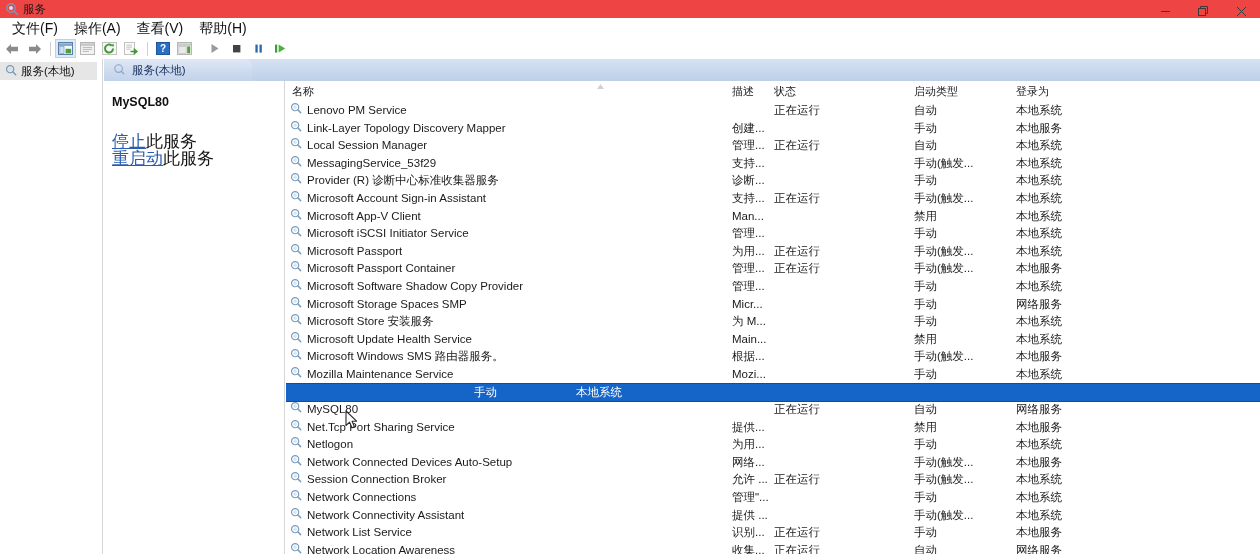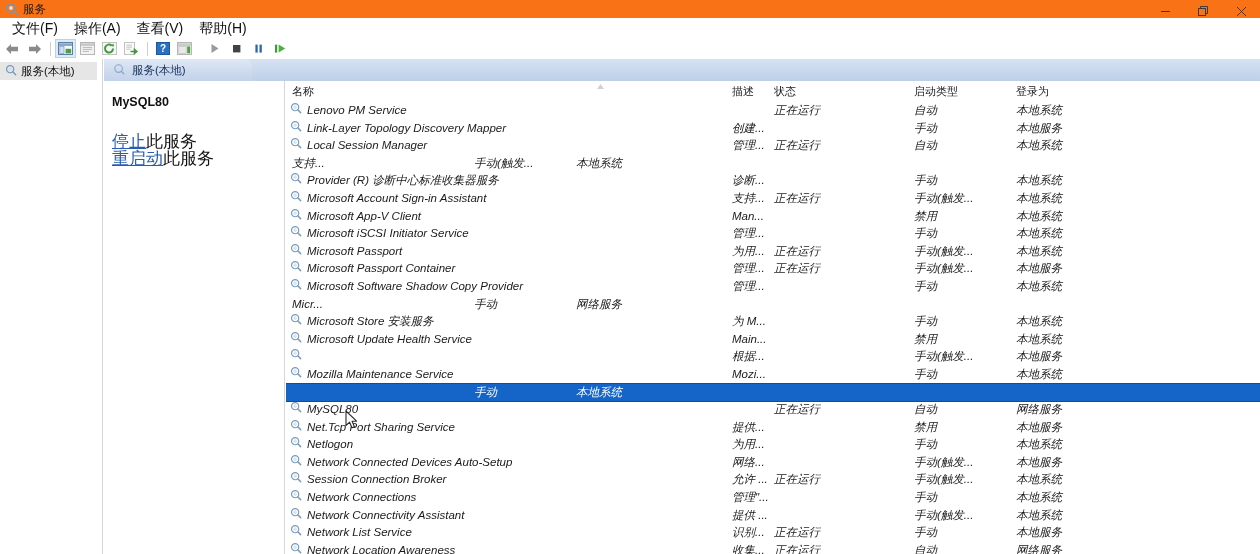--- a/index.html
+++ b/index.html
@@ -13,21 +13,21 @@
   #app {
     position: relative;
     width: 1260px; height: 554px;
     background: #ffffff;
   }
 
   
   .titlebar {
     position: absolute; left: 0; top: 0;
     width: 1260px; height: 18px;
-    background: #f97316;
+    background: #ef4444;
     display: flex; align-items: center;
   }
   .title-icon {
     width: 14px; height: 14px;
     margin-left: 5px; margin-right: 4px;
     position: relative;
     flex: none;
   }
   .svc-glyph { display: block; }
   .title-text {
@@ -196,21 +196,20 @@
   }
   .sort-marker {
     position: absolute; left: 310px; top: 2px;
     width: 9px; height: 7px;
     opacity: .45;
   }
   .rows {
     position: absolute; left: 0; top: 21px;
     width: 974px; height: 452px;
     overflow: hidden;
-    font-style: italic;
   }
   .row {
     display: flex; align-items: center;
     height: 17.6px;
     width: 974px;
     box-sizing: border-box;
   }
   .row.selected {
     background: #1565c9;
     outline: 1px solid #0c4da2;
@@ -465,20 +464,28 @@
                       <path d="M9 9 L12.4 12.4" stroke="#7a9cbd" stroke-width="1.7" stroke-linecap="round"></path>
                     </svg></span>
                   <span>Local Session Manager</span>
                 </div>
                 <div class="cell c-desc">管理...</div>
                 <div class="cell c-state">正在运行</div>
                 <div class="cell c-start">自动</div>
                 <div class="cell c-logon">本地系统</div>
               </div>
               <div class="row">
+                <div class="cell c-name cell-name">
+                  <span class="nm-icon"><svg width="12" height="12" viewBox="0 0 14 14">
+                      <circle cx="6" cy="6" r="4.2" fill="none" stroke="#7a9cbd" stroke-width="1.4"></circle>
+                      <circle cx="6" cy="6" r="2.1" fill="#d6e6f4"></circle>
+                      <path d="M9 9 L12.4 12.4" stroke="#7a9cbd" stroke-width="1.7" stroke-linecap="round"></path>
+                    </svg></span>
+                  <span>MessagingService_53f29</span>
+                </div>
                 <div class="cell c-desc">支持...</div>
                 <div class="cell c-state"></div>
                 <div class="cell c-start">手动(触发...</div>
                 <div class="cell c-logon">本地系统</div>
               </div>
               <div class="row">
                 <div class="cell c-name cell-name">
                   <span class="nm-icon"><svg width="12" height="12" viewBox="0 0 14 14">
                       <circle cx="6" cy="6" r="4.2" fill="none" stroke="#7a9cbd" stroke-width="1.4"></circle>
                       <circle cx="6" cy="6" r="2.1" fill="#d6e6f4"></circle>
@@ -569,20 +576,28 @@
                       <path d="M9 9 L12.4 12.4" stroke="#7a9cbd" stroke-width="1.7" stroke-linecap="round"></path>
                     </svg></span>
                   <span>Microsoft Software Shadow Copy Provider</span>
                 </div>
                 <div class="cell c-desc">管理...</div>
                 <div class="cell c-state"></div>
                 <div class="cell c-start">手动</div>
                 <div class="cell c-logon">本地系统</div>
               </div>
               <div class="row">
+                <div class="cell c-name cell-name">
+                  <span class="nm-icon"><svg width="12" height="12" viewBox="0 0 14 14">
+                      <circle cx="6" cy="6" r="4.2" fill="none" stroke="#7a9cbd" stroke-width="1.4"></circle>
+                      <circle cx="6" cy="6" r="2.1" fill="#d6e6f4"></circle>
+                      <path d="M9 9 L12.4 12.4" stroke="#7a9cbd" stroke-width="1.7" stroke-linecap="round"></path>
+                    </svg></span>
+                  <span>Microsoft Storage Spaces SMP</span>
+                </div>
                 <div class="cell c-desc">Micr...</div>
                 <div class="cell c-state"></div>
                 <div class="cell c-start">手动</div>
                 <div class="cell c-logon">网络服务</div>
               </div>
               <div class="row">
                 <div class="cell c-name cell-name">
                   <span class="nm-icon"><svg width="12" height="12" viewBox="0 0 14 14">
                       <circle cx="6" cy="6" r="4.2" fill="none" stroke="#7a9cbd" stroke-width="1.4"></circle>
                       <circle cx="6" cy="6" r="2.1" fill="#d6e6f4"></circle>
@@ -609,20 +624,21 @@
                 <div class="cell c-start">禁用</div>
                 <div class="cell c-logon">本地系统</div>
               </div>
               <div class="row">
                 <div class="cell c-name cell-name">
                   <span class="nm-icon"><svg width="12" height="12" viewBox="0 0 14 14">
                       <circle cx="6" cy="6" r="4.2" fill="none" stroke="#7a9cbd" stroke-width="1.4"></circle>
                       <circle cx="6" cy="6" r="2.1" fill="#d6e6f4"></circle>
                       <path d="M9 9 L12.4 12.4" stroke="#7a9cbd" stroke-width="1.7" stroke-linecap="round"></path>
                     </svg></span>
+                  <span>Microsoft Windows SMS 路由器服务。</span>
                 </div>
                 <div class="cell c-desc">根据...</div>
                 <div class="cell c-state"></div>
                 <div class="cell c-start">手动(触发...</div>
                 <div class="cell c-logon">本地服务</div>
               </div>
               <div class="row">
                 <div class="cell c-name cell-name">
                   <span class="nm-icon"><svg width="12" height="12" viewBox="0 0 14 14">
                       <circle cx="6" cy="6" r="4.2" fill="none" stroke="#7a9cbd" stroke-width="1.4"></circle>

